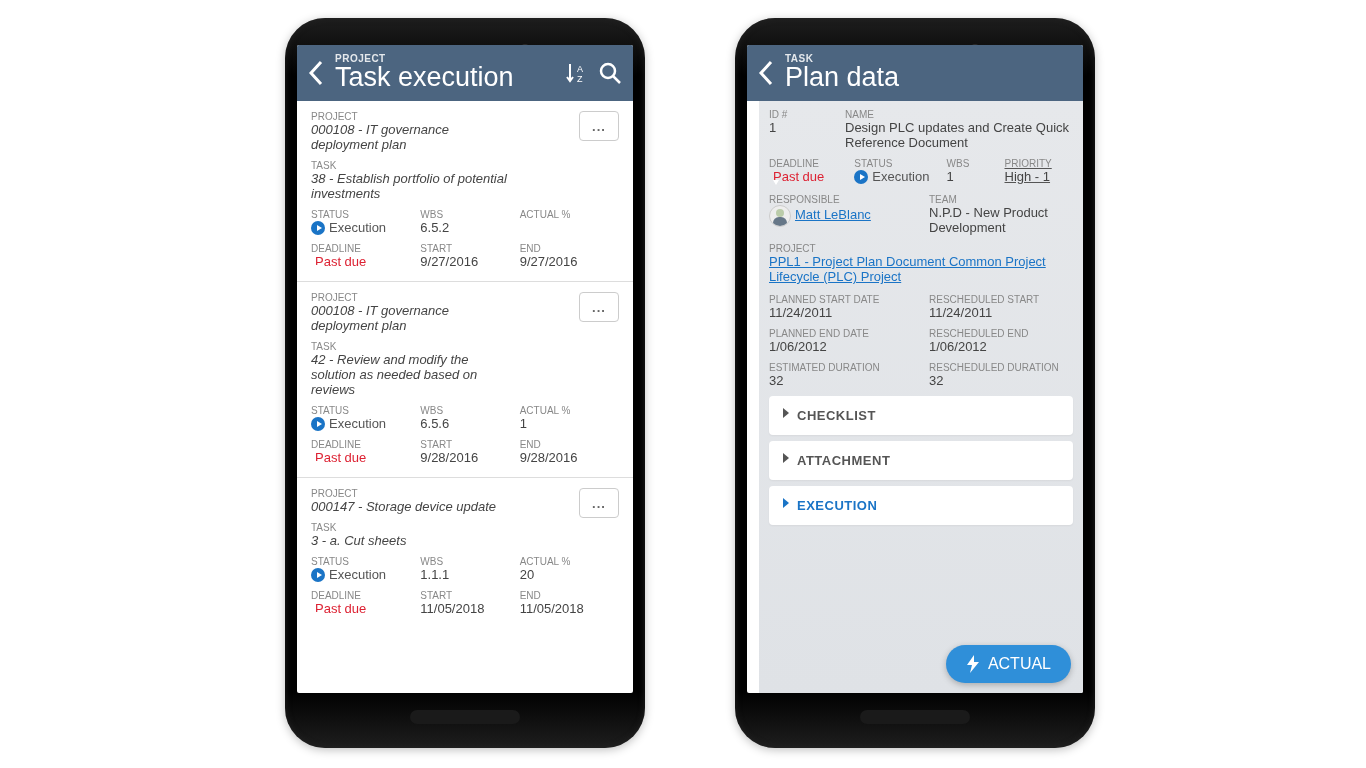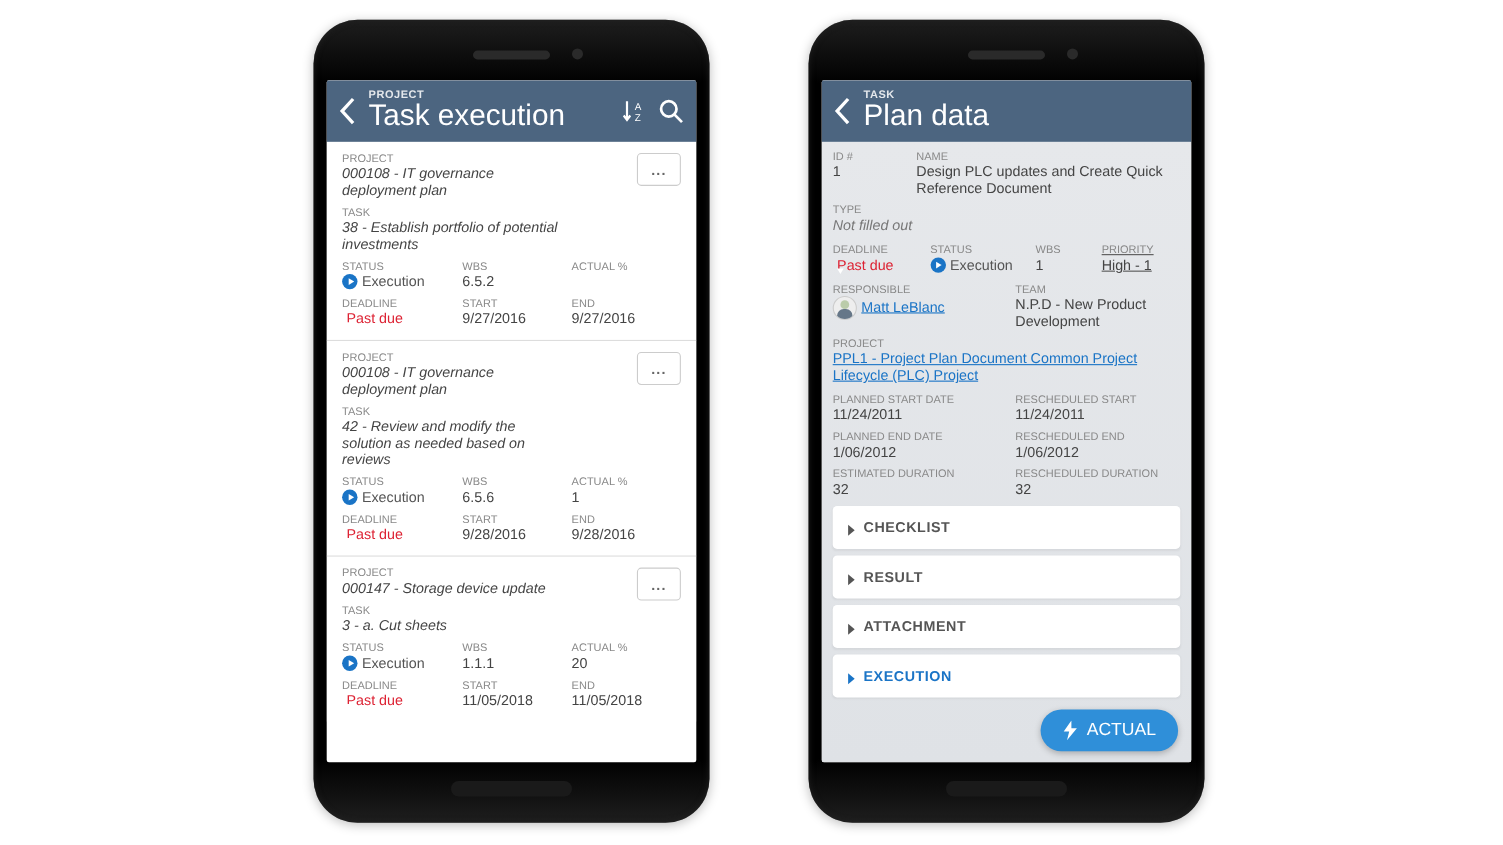--- a/index.html
+++ b/index.html
@@ -15,21 +15,21 @@
     gap: 90px;
     position: absolute;
     left: 285px;
     top: 18px;
   }
   .phone {
     width: 360px;
     height: 730px;
     background: #000;
     border-radius: 40px;
-    padding: 55px 12px 55px 12px;
+    padding: 27px 12px 55px 12px;
     position: relative;
     box-shadow: inset 0 0 6px #222, 0 2px 10px rgba(0,0,0,.25);
     background: linear-gradient(#1e1e1e,#000 8%,#000 92%,#1e1e1e);
   }
   .earpiece {
     position: absolute;
     top: 28px; left: 50%; transform: translateX(-50%);
     width: 70px; height: 8px; border-radius: 4px;
     background: #2a2a2a;
   }
@@ -120,20 +120,21 @@
   }
   
   .detail {
     background: linear-gradient(#e6e8eb,#dfe2e6);
     height: calc(100% - 56px);
     overflow:hidden;
     position:relative;
     font-size:13px;
     color:#555;
     padding: 8px 10px 0 10px;
+    margin-left: 12px;
   }
   .pair { display:flex; gap:16px; margin-bottom:8px; }
   .pair > div { flex:1; }
   .italic { font-style:italic; color:#777; }
   .quad { display:flex; gap:10px; margin-bottom:10px; }
   .quad > div { min-width:0; }
   .link { color:#1a74c6;text-decoration:underline; }
   .avatar {
     width:22px;height:22px;border-radius:50%;
     background:#eee;border:1px solid #ccc;
@@ -143,21 +144,21 @@
   .avatar::before{content:"";position:absolute;left:6px;top:3px;width:8px;height:8px;border-radius:50%;background:#bca;}
   .avatar::after{content:"";position:absolute;left:3px;top:11px;width:14px;height:10px;border-radius:6px 6px 0 0;background:#678;}
   .accordion {
     background:#fff;
     border-radius:4px;
     margin:6px 0;
     padding:12px 14px;
     font-weight:600;
     color:#555;
     letter-spacing:.5px;
-    display:flex; align-items:flex-end; gap:8px;
+    display:flex; align-items:flex-start; gap:8px;
     cursor:pointer;
     box-shadow:0 1px 2px rgba(0,0,0,.05);
   }
   .accordion.active { color:#1a74c6; }
   .tri { width:0;height:0;border-top:5px solid transparent;border-bottom:5px solid transparent;border-left:6px solid currentColor;}
   .actions-btn{
     position:absolute; right:12px; bottom:10px;
     background:#2f8fd9;
     color:#fff;
     border-radius:22px;
@@ -373,24 +374,20 @@
           <div style="flex:0 0 60px;">
             <div class="lbl">ID #</div>
             <div class="val">1</div>
           </div>
           <div>
             <div class="lbl">NAME</div>
             <div class="val">Design PLC updates and Create Quick Reference Document</div>
           </div>
         </div>
 
-        <div style="margin-bottom:10px;">
-          <div class="lbl">TYPE</div>
-          <div class="italic">Not filled out</div>
-        </div>
 
         <div class="quad">
           <div style="flex:1.1;">
             <div class="lbl">DEADLINE</div>
             <div class="pastdue">
                 <span class="dot"></span>
                 <span>Past due</span>
               </div>
           </div>
           <div style="flex:1.2;">
@@ -456,24 +453,20 @@
             <div class="val">32</div>
           </div>
         </div>
 
         <div class="accordion">
           <span class="tri"></span>
           <span>CHECKLIST</span>
         </div>
         <div class="accordion">
           <span class="tri"></span>
-          <span>RESULT</span>
-        </div>
-        <div class="accordion">
-          <span class="tri"></span>
           <span>ATTACHMENT</span>
         </div>
         <div class="accordion active">
           <span class="tri"></span>
           <span>EXECUTION</span>
         </div>
 
         <div class="actions-btn">
           <svg class="bolt" viewBox="0 0 14 18">
               <path d="M8 0 L1 10 h5 l-2 8 l9 -11 h-5 z" fill="#fff"></path>

